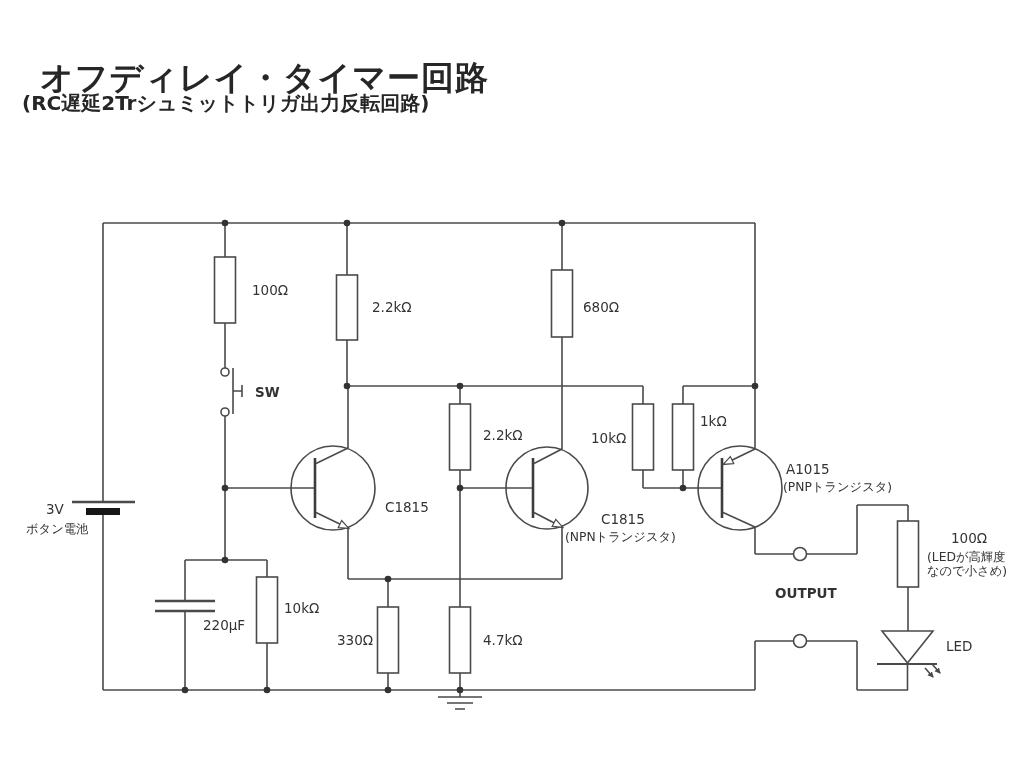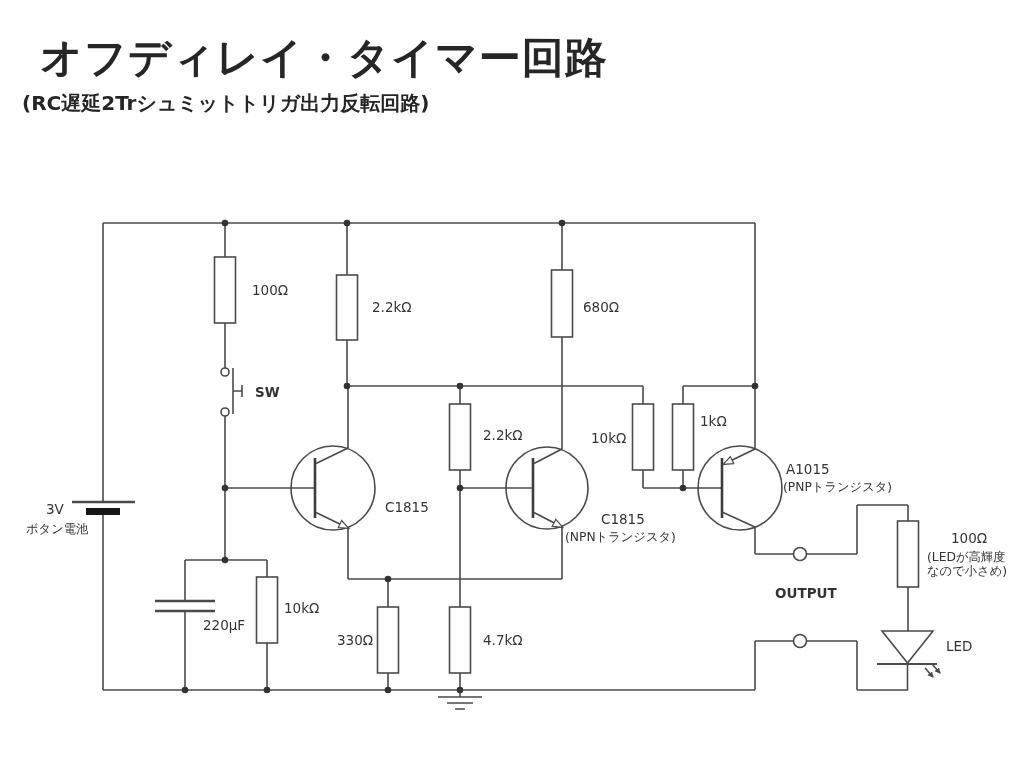--- a/index.html
+++ b/index.html
@@ -1,18 +1,18 @@
 <!DOCTYPE html>
 <html><head>
 <meta charset="utf-8">
 <style>
   html,body{margin:0;padding:0;background:#ffffff;}
   body{width:1024px;height:768px;position:relative;overflow:hidden;
        font-family:"DejaVu Sans","Liberation Sans",sans-serif;color:#333;}
-  .title{position:absolute;left:40px;top:30px;font-size:42px;font-weight:700;color:#262626;letter-spacing:1px;white-space:nowrap;}
+  .title{position:absolute;left:40px;top:56px;font-size:33px;font-weight:700;color:#262626;letter-spacing:1px;white-space:nowrap;}
   .subtitle{position:absolute;left:22px;top:90px;font-size:20px;font-weight:700;color:#262626;white-space:nowrap;}
   svg{position:absolute;left:0;top:0;}
   svg text{font-family:"DejaVu Sans","Liberation Sans",sans-serif;font-size:13.5px;fill:#333;}
   svg text.small{font-size:12.3px;}
   svg text.bold{font-weight:700;}
   .wire{stroke:#4a4a4a;stroke-width:1.6;fill:none;stroke-linecap:butt;}
   .plate{stroke:#4a4a4a;stroke-width:2.6;fill:none;}
   .box{fill:#ffffff;stroke:#4a4a4a;stroke-width:1.6;}
   .bar{stroke:#3d3d3d;stroke-width:2.6;fill:none;}
   .dot{fill:#333;stroke:none;}

